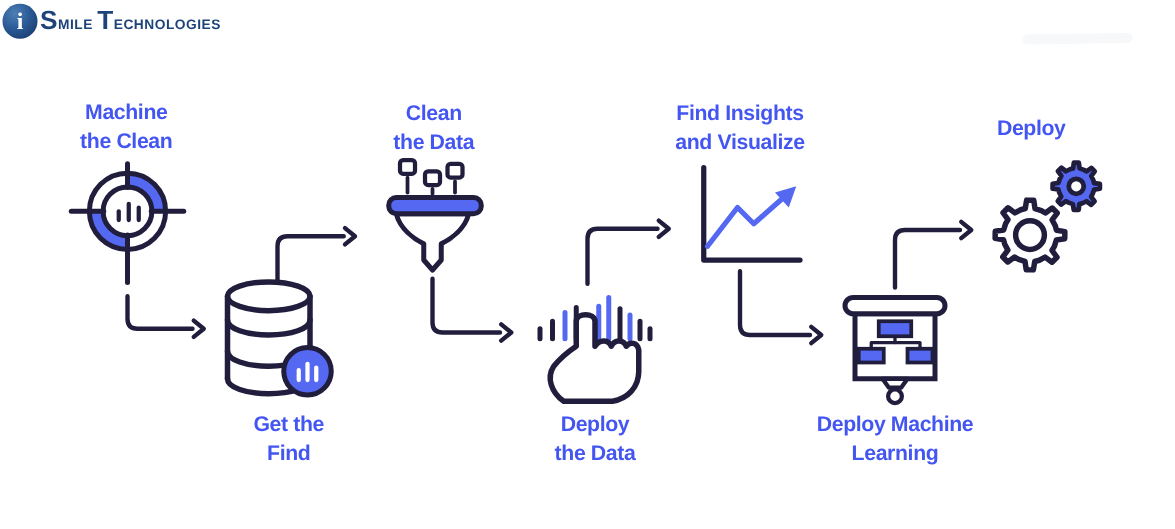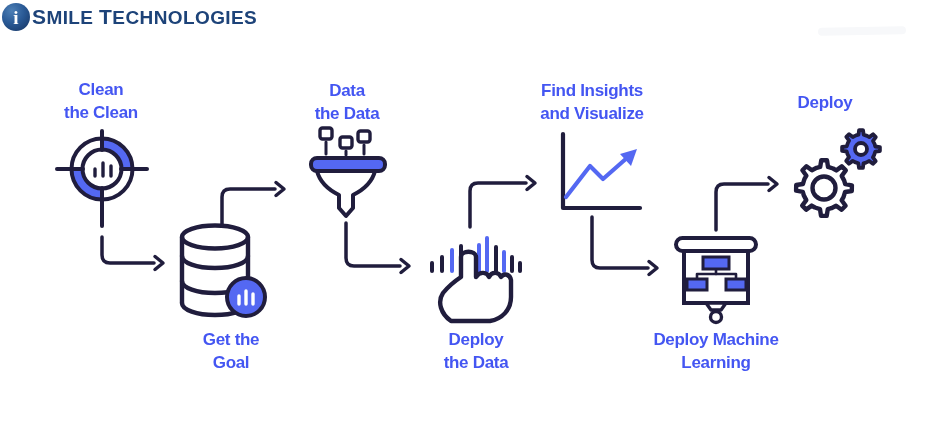--- a/index.html
+++ b/index.html
@@ -17,21 +17,21 @@
   #logo{position:absolute;left:2px;top:3px;display:flex;align-items:center;}
   #logo .orb{
     width:28px;height:28px;border-radius:50%;
     background:radial-gradient(circle at 35% 28%, #4d7fb5 0%, #2a5a96 45%, #14315e 100%);
     color:#fff;display:flex;align-items:center;justify-content:center;
     font-weight:bold;font-size:19px;line-height:1;
     font-family:"Liberation Serif",serif;
   }
   #logo .brandtext{margin-left:2px;color:var(--navy);font-weight:bold;letter-spacing:.4px;white-space:nowrap;}
   #logo .big{font-size:21px;}
-  #logo .small{font-size:19px;}
+  #logo .small{font-size:11px;}
   
   .artifact{position:absolute;left:818px;top:27px;width:88px;height:8px;border-radius:4px;
     background:#f7f8fa;transform:rotate(-1deg);}
   
   .step-label{
     position:absolute;transform:translateX(-50%);text-align:center;
     color:var(--label);font-weight:bold;font-size:17px;line-height:23px;
     letter-spacing:-0.3px;white-space:nowrap;
   }
   
@@ -51,29 +51,29 @@
   <div id="logo">
     <div class="orb">
       <span>i</span>
     </div>
     <div class="brandtext"><span class="big">S</span><span class="small">MILE </span><span class="big">T</span><span class="small">ECHNOLOGIES</span></div>
   </div>
 
   <div class="artifact"></div>
 
   <div class="step-label" style="left:101px;top:78px">
-      <div>Clean</div>
+      <div>Machine</div>
       <div>the Clean</div>
     </div>
   <div class="step-label" style="left:231px;top:328px">
       <div>Get the</div>
-      <div>Goal</div>
+      <div>Find</div>
     </div>
   <div class="step-label" style="left:347px;top:79px">
-      <div>Data</div>
+      <div>Clean</div>
       <div>the Data</div>
     </div>
   <div class="step-label" style="left:476px;top:328px">
       <div>Deploy</div>
       <div>the Data</div>
     </div>
   <div class="step-label" style="left:592px;top:79px">
       <div>Find Insights</div>
       <div>and Visualize</div>
     </div>

